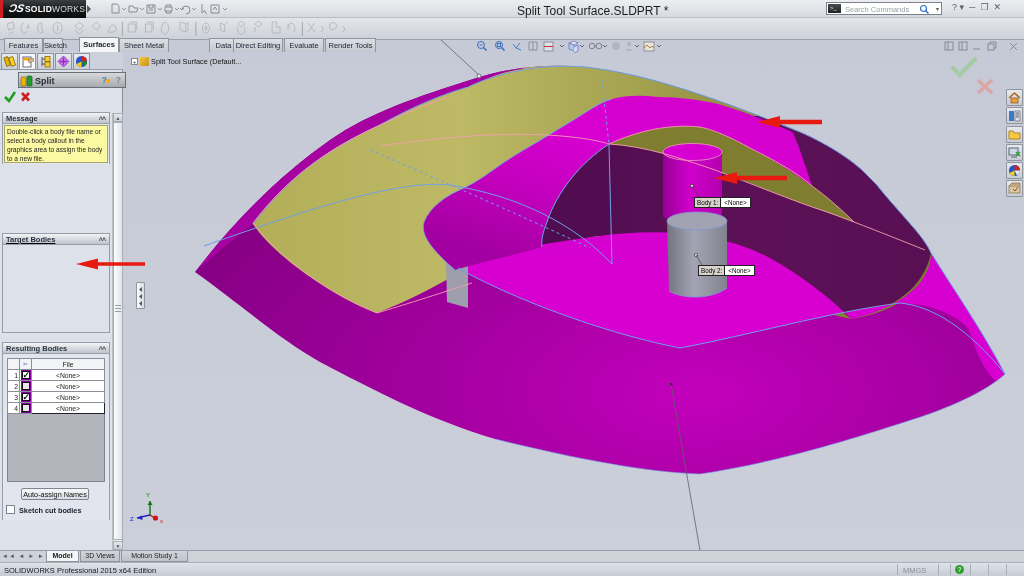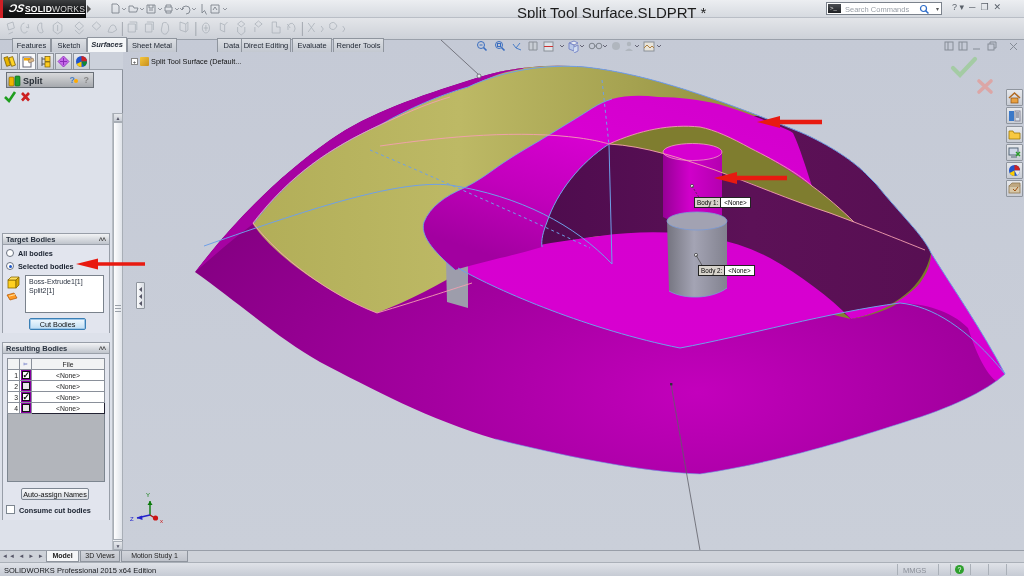--- a/index.html
+++ b/index.html
@@ -5,44 +5,44 @@
 * { margin:0; padding:0; box-sizing:border-box; }
 html,body { width:1024px; height:576px; overflow:hidden; }
 body { font-family:"Liberation Sans",sans-serif; position:relative; background:#c9ced9; }
 .abs { position:absolute; }
 
 
 #titlebar { left:0; top:0; width:1024px; height:18px; background:linear-gradient(#eceef1,#d6dae0); border-bottom:1px solid #b9bec6; }
 #redstrip { left:0; top:0; width:3px; height:18px; background:#cf1f25; }
 #logoblk { left:3px; top:0; width:83px; height:18px; background:linear-gradient(#3d3f41,#141517 60%,#0c0d0e); color:#fff; }
 #logoblk .ds { font-style:italic; font-weight:bold; font-size:11px; position:absolute; left:6px; top:2px; transform:skewX(-12deg); }
-#logoblk .sw { font-size:8.5px; font-weight:bold; letter-spacing:.2px; position:absolute; left:22px; top:4px;text-decoration:underline; }
+#logoblk .sw { font-size:8.5px; font-weight:bold; letter-spacing:.2px; position:absolute; left:22px; top:4px; }
 #logoblk .sw i { font-style:normal; font-weight:normal; color:#d8d8d8; }
 #logoarr { left:87px; top:5px; width:0; height:0; border-left:4px solid #555; border-top:4px solid transparent; border-bottom:4px solid transparent; }
-#doctitle { left:517px; top:4px; font-size:15px; color:#1c1c1c; }
+#doctitle { left:517px; top:4px; font-size:12px; color:#1c1c1c; }
 #searchbox { left:826px; top:2px; width:116px; height:13px; background:#fff; border:1px solid #7b828c; }
 #searchbox .blk { position:absolute; left:1px; top:1px; width:13px; height:9px; background:linear-gradient(#4a4d52,#1f2124); }
 #searchbox .blk:after { content:">_"; color:#e8e8e8; font-size:6px; position:absolute; left:2px; top:1px; }
 #searchbox .stxt { position:absolute; left:18px; top:2px; font-size:7.5px; color:#9aa0a8; }
 #titleicons { left:952px; top:2px; font-size:9px; color:#585f68; }
 
 
 #row2 { left:0; top:18px; width:1024px; height:22px; background:linear-gradient(#e3e5e9,#cdd1d8); border-bottom:1px solid #9aa0aa; }
 
 
-#tabrow { left:12px; top:37px; width:374px; height:15px; }
+#tabrow { left:4px; top:37px; width:374px; height:15px; }
 .tab { position:absolute; top:1px; height:14px; background:linear-gradient(#dcdfe4,#c3c8d0); border:1px solid #8f959e; border-bottom:none; font-size:7.5px; color:#1d2430; text-align:center; line-height:14px; }
 .tab.active { top:0; height:15px; background:#f4f6f8; font-weight:bold; }
 
 
 #panel { left:0; top:52px; width:123px; height:500px; background:#dde1ea; border-right:1px solid #8a909a; }
 #pmtabs { left:0; top:0; width:123px; height:18px; background:#ccd1db; border-bottom:1px solid #9aa0aa; }
 .pmtab { position:absolute; top:1px; width:17px; height:17px; background:linear-gradient(#e8eaee,#c9cdd5); border:1px solid #8f959e; }
 .pmtab.active { background:#f7f8fa; }
-#pmhead { left:6px; top:20px; width:88px; height:16px; background:linear-gradient(#d8d9db,#a6a9ae); border:1px solid #6a7078; }
+#pmhead { left:18px; top:20px; width:108px; height:16px; background:linear-gradient(#d8d9db,#a6a9ae); border:1px solid #6a7078; }
 #pmhead .t { position:absolute; left:16px; top:3px; font-weight:bold; font-size:9px; color:#2a3038; }
 #okrow { left:2px; top:38px; width:108px; height:17px; }
 
 .sect { position:absolute; left:2px; width:108px; border:1px solid #989ea8; }
 .shead { height:11px; background:linear-gradient(#f2f3f5,#bfc4cc); border-bottom:1px solid #9aa0aa; font-weight:bold; font-size:7.5px; color:#2a3340; line-height:11px; padding-left:3px; position:relative; }
 .shead .chev { position:absolute; right:4px; top:1px; font-size:7px; color:#444; letter-spacing:-1px; }
 .scont { background:#e2e5ee; position:relative; }
 
 #msgbox { position:absolute; left:1px; top:1px; width:104px; height:38px; background:#fbf9a2; border:1px solid #a8a468; font-size:6.6px; color:#1e1e1e; line-height:9.1px; padding:1px 2px; }
 
@@ -286,22 +286,22 @@
 <path d="M 428,5 l 9,9 m -9,0 l 9,-9"></path>
 <path d="M 446,8 l 3,3 l -3,3"></path>
 <path d="M 458,6 q 6,-4 10,2 q -4,6 -10,2 Z"></path>
 <path d="M 476,8 l 3,3 l -3,3"></path>
 </g>
 </svg>
   </div>
 
 <div id="tabrow" class="abs">
 <div class="tab" style="left:0px;width:39px;">Features</div>
-<div class="tab" style="left:39px;width:36px;">Sketch</div>
-<div class="tab active" style="left:75px;width:40px;font-style:italic;">Surfaces</div>
+<div class="tab" style="left:39px;width:20px;">Sketch</div>
+<div class="tab active" style="left:75px;width:40px;">Surfaces</div>
 <div class="tab" style="left:115px;width:50px;">Sheet Metal</div>
 <div class="tab" style="left:166px;width:62px;margin-left:39px;">Data Migration</div>
 <div class="tab" style="left:229px;width:50px;">Direct Editing</div>
 <div class="tab" style="left:280px;width:40px;">Evaluate</div>
 <div class="tab" style="left:321px;width:51px;">Render Tools</div>
 </div>
 
 <div id="panel" class="abs">
  <div id="pmtabs" class="abs">
   <div class="pmtab" style="left:1px;"><svg width="15" height="15">
@@ -339,41 +339,30 @@
       <span style="position:absolute;right:15px;top:6px;width:4px;height:4px;background:#ffaa00;border-radius:50%;"></span>
       <span style="position:absolute;right:4px;top:2px;font-size:9px;color:#888;font-weight:bold;">?</span>
     </div>
  <div id="okrow" class="abs">
    <svg width="40" height="15">
         <path d="M 3,7 L 7,11 L 13,2" stroke="#1f9e1f" stroke-width="2.6" fill="none"></path>
         <path d="M 20,3 L 27,10.5 M 27,3 L 20,10.5" stroke="#cc2020" stroke-width="2.6" fill="none"></path>
       </svg>
  </div>
 
-
-
- <div class="sect" style="top:181px;height:100px;">
+ <div class="sect" style="top:60px;height:52px;">
+  <div class="shead">Message<span class="chev"><b style="letter-spacing:-1px;">^^</b></span></div>
+  <div class="scont" style="height:40px;">
+   <div id="msgbox">Double-click a body file name or select a body callout in the graphics area to assign the body to a new file.</div>
+  </div>
+ </div>
+
+
+ <div class="sect" style="top:181px;height:100px;text-decoration:underline;">
   <div class="shead">Target Bodies<span class="chev"><b style="letter-spacing:-1px;">^^</b></span></div>
-  <div class="scont" style="height:88px;">
-    <div class="radio" style="left:3px;top:4px;"></div>
-        <div class="rlab" style="left:15px;top:4px;">All bodies</div>
-    <div class="radio sel" style="left:3px;top:17px;"></div>
-        <div class="rlab" style="left:15px;top:17px;">Selected bodies</div>
-    <svg width="14" height="14" style="position:absolute;left:3px;top:31px;">
-          <rect x="2" y="4" width="8" height="8" fill="#ffd020" stroke="#8a6a00" stroke-width="0.8"></rect>
-          <path d="M 2,4 L 5,1 L 13,1 L 10,4 Z" fill="#ffe060" stroke="#8a6a00" stroke-width="0.8"></path>
-          <path d="M 10,4 L 13,1 L 13,9 L 10,12 Z" fill="#d8a800" stroke="#8a6a00" stroke-width="0.8"></path>
-        </svg>
-    <svg width="13" height="10" style="position:absolute;left:3px;top:47px;">
-          <path d="M 1,3 L 8,1 L 11,6 L 4,8 Z" fill="#ff9922" stroke="#b05500" stroke-width="0.7"></path>
-          <path d="M 3,4.2 L 9,2.6" stroke="#ffe0a0" stroke-width="1"></path>
-        </svg>
-    <div class="wbox" style="left:22px;top:30px;width:79px;height:38px;padding:1px 3px;line-height:9px;">Boss-Extrude1[1]<br>Split2[1]</div>
-    <div class="btn" id="cutbtn" style="left:26px;top:73px;width:57px;height:12px;line-height:11px;">Cut Bodies</div>
-  </div>
  </div>
 
  <div class="sect" style="top:290px;height:178px;">
   <div class="shead">Resulting Bodies<span class="chev"><b style="letter-spacing:-1px;">^^</b></span></div>
   <div class="scont" style="height:166px;">
    <div class="abs" style="left:4px;top:4px;width:98px;height:124px;background:#b2b5bb;border:1px solid #7d8690;"></div>
    <table class="rb" style="left:4px;top:4px;width:98px;">
     <tbody>
             <tr style="background:#f2f3f4;">
               <th style="width:12px;"></th>
@@ -397,21 +386,21 @@
             </tr>
     <tr style="background:#fff;">
               <td style="text-align:right;padding-right:1px;">4</td>
               <td class="cbc"><span class="cb2"></span></td>
               <td style="text-align:center;border:1.5px solid #223;">&lt;None&gt;</td>
             </tr>
    </tbody>
         </table>
    <div class="btn" style="left:18px;top:134px;width:68px;height:12px;line-height:11px;">Auto-assign Names</div>
    <div class="abs" style="left:3px;top:151px;width:9px;height:9px;background:#fff;border:1px solid #7d8690;"></div>
-   <div class="rlab" style="left:16px;top:152px;">Consume cut bodies</div>
+   <div class="rlab" style="left:16px;top:152px;">Sketch cut bodies</div>
   </div>
  </div>
 
 </div>
 
 <div class="abs" style="left:112px;top:113px;width:10px;height:437px;background:#eef0f3;border-left:1px solid #b8bdc4;">
  <div style="position:absolute;left:0;top:0;width:10px;height:9px;background:linear-gradient(#e6e8ec,#c9ced6);border:1px solid #a8aeb6;font-size:5px;color:#556;text-align:center;line-height:8px;">▲</div>
  <div style="position:absolute;left:0;top:9px;width:10px;height:418px;background:linear-gradient(90deg,#fdfdfe,#dfe3e9);border:1px solid #a8aeb6;"></div>
  <div style="position:absolute;left:0;bottom:0;width:10px;height:9px;background:linear-gradient(#e6e8ec,#c9ced6);border:1px solid #a8aeb6;font-size:5px;color:#556;text-align:center;line-height:8px;">▼</div>
 </div>

